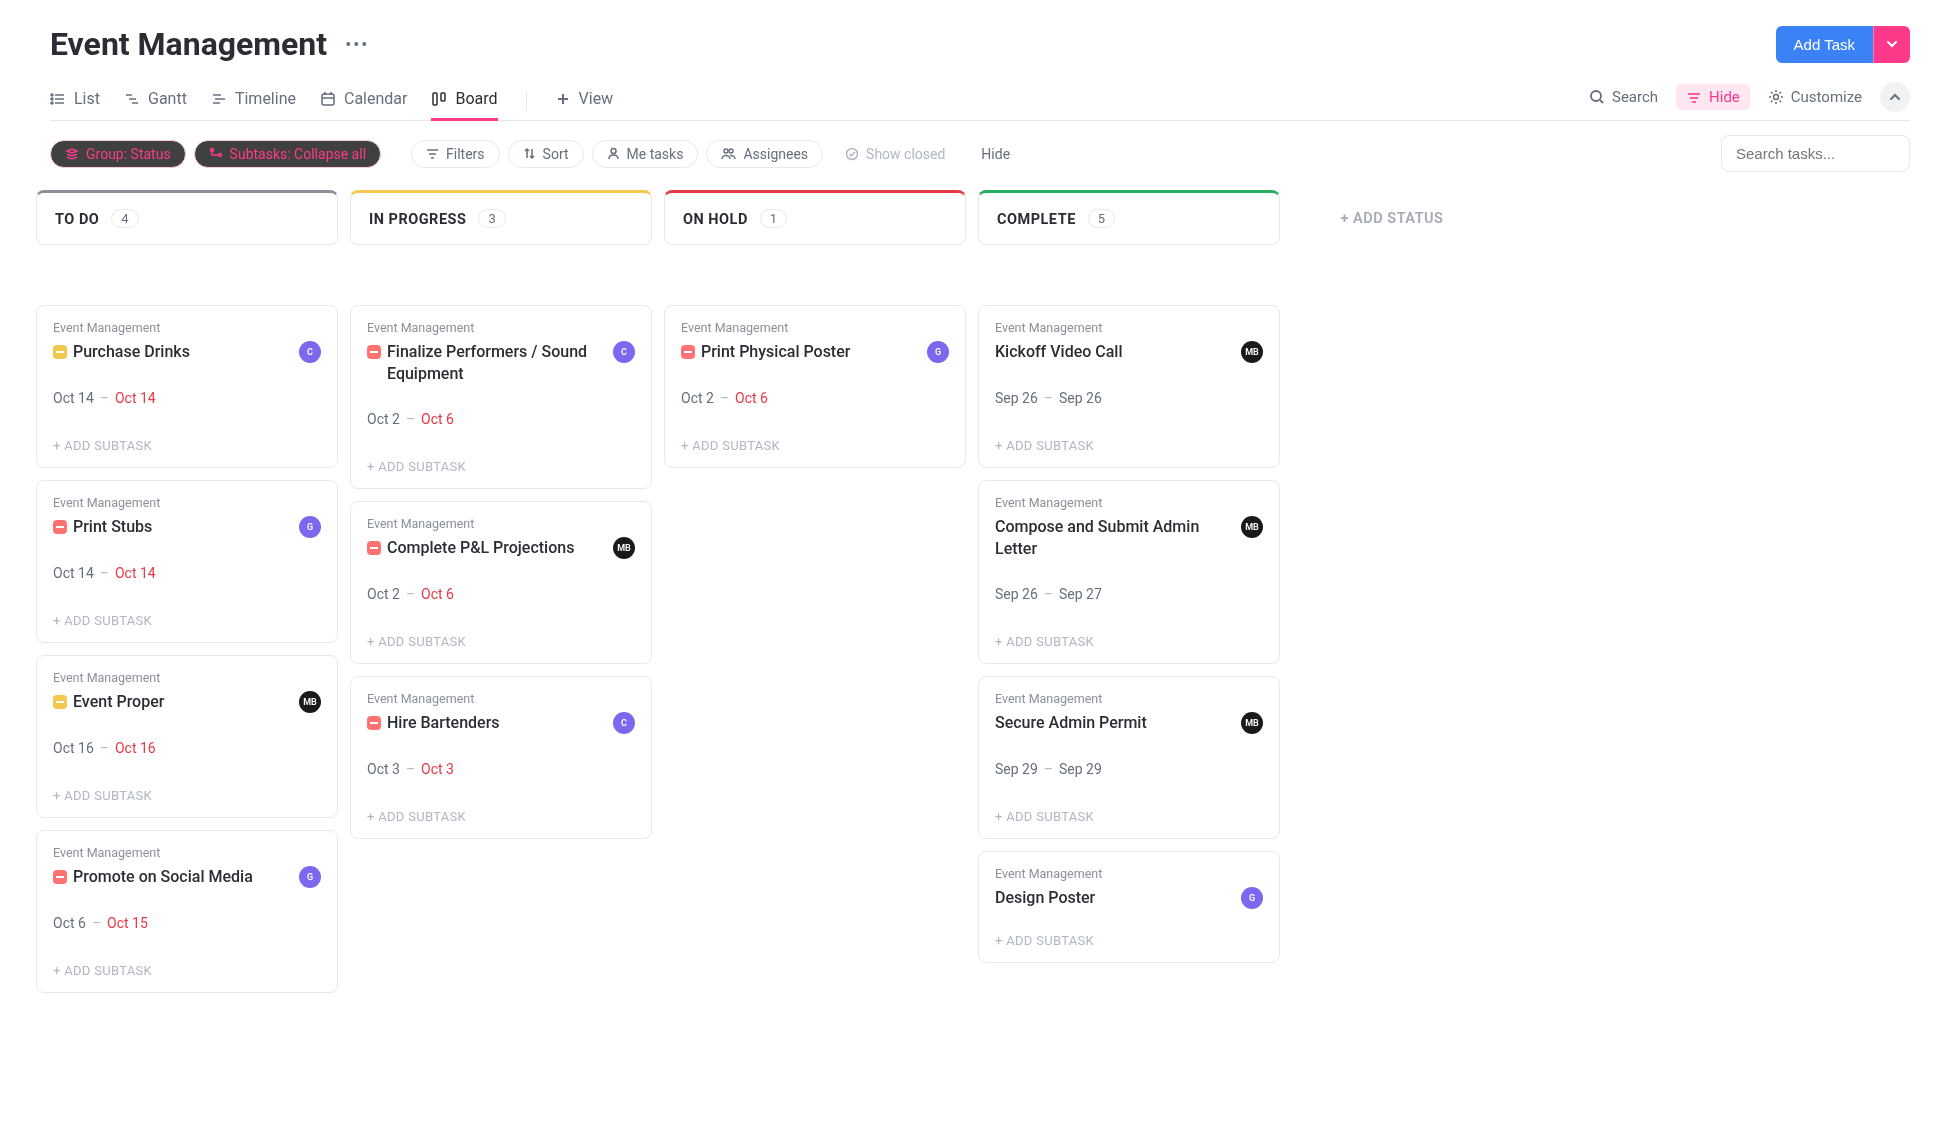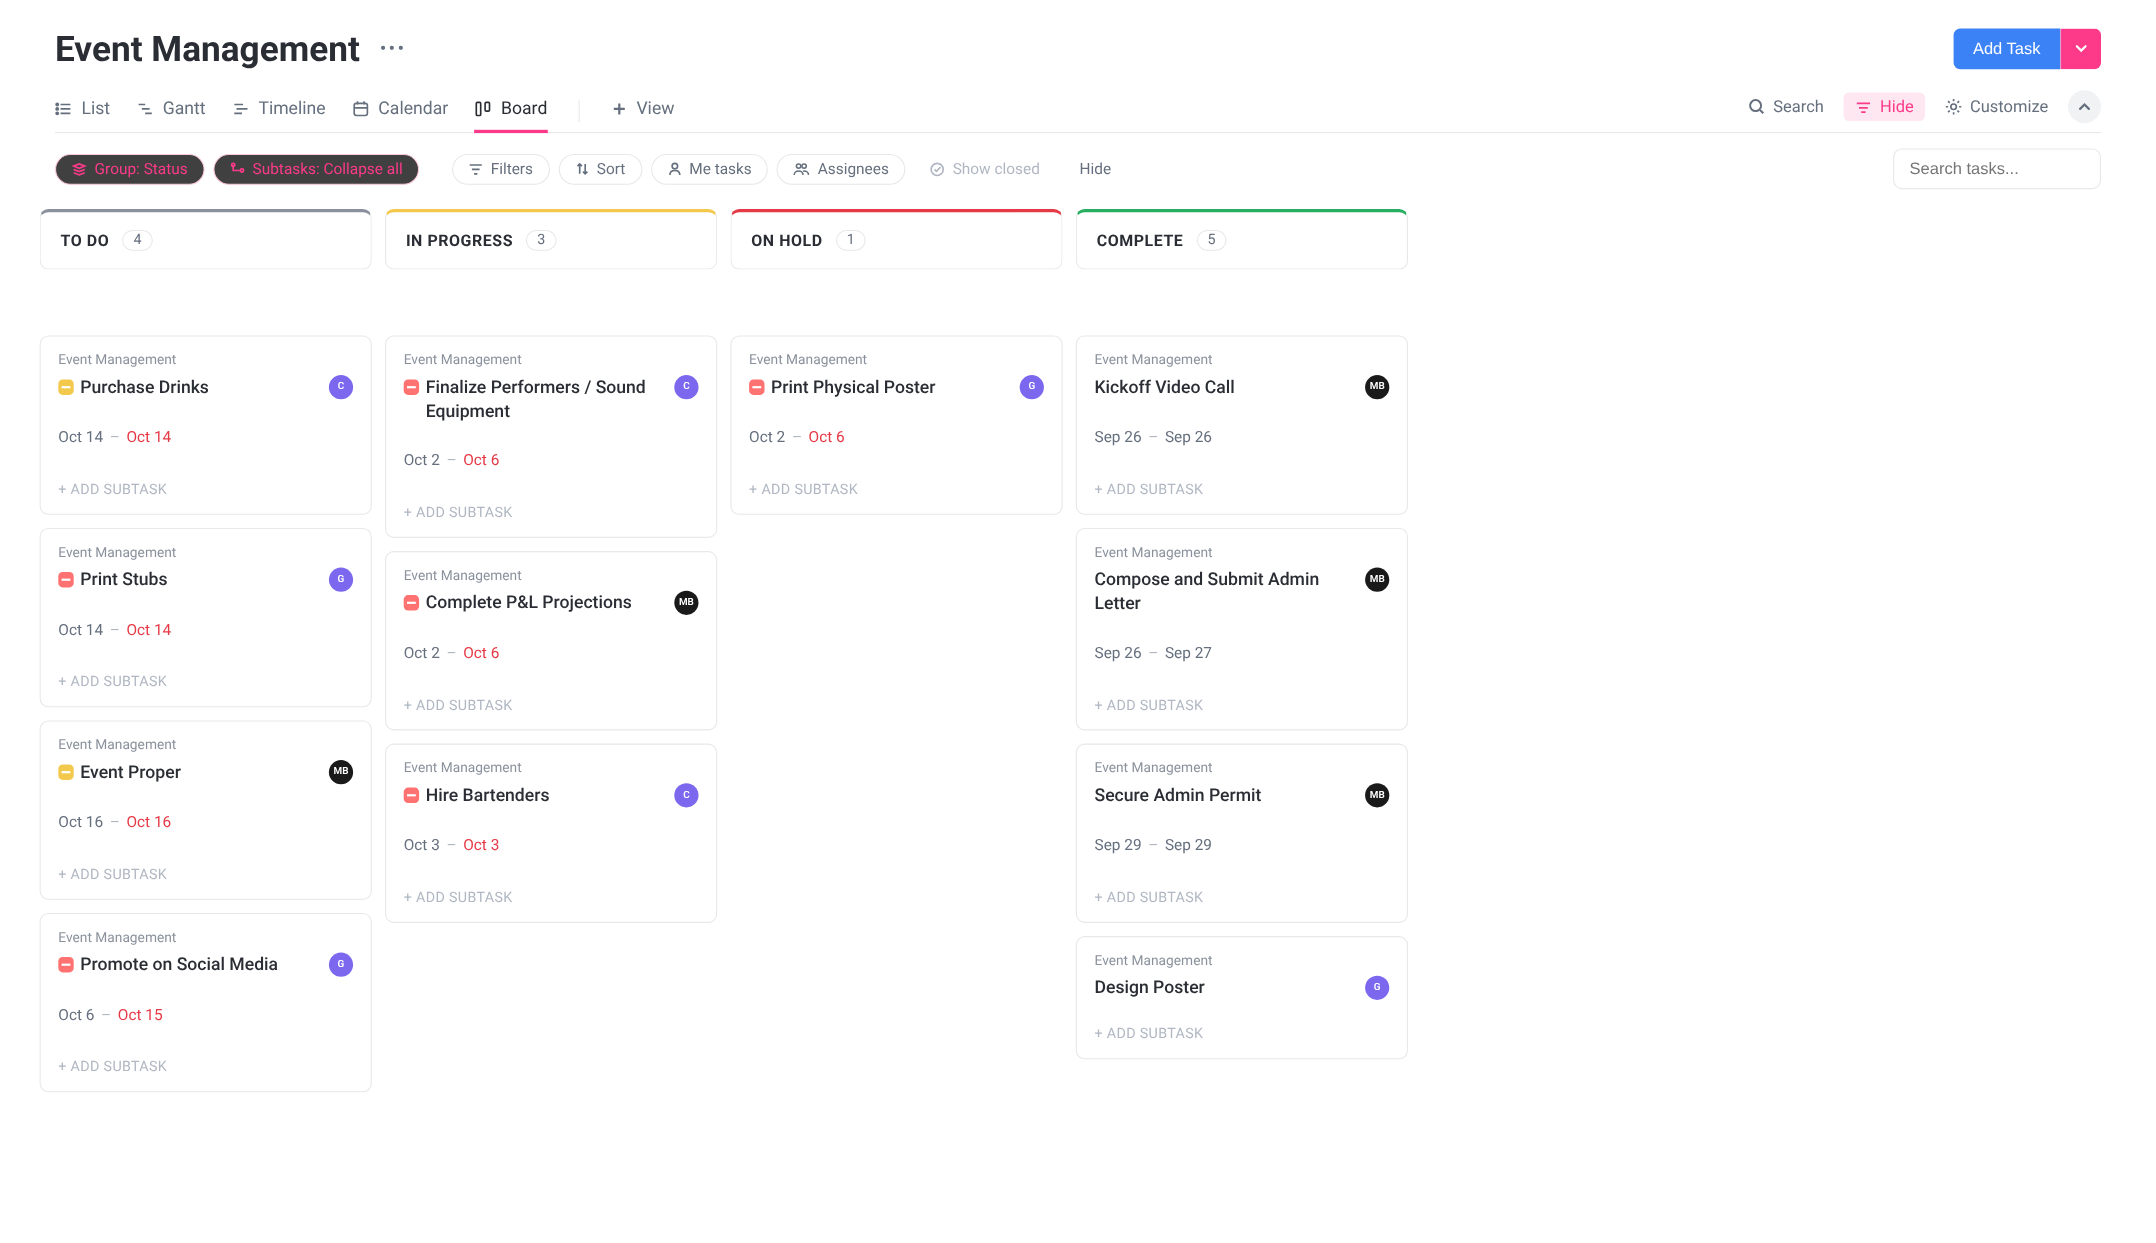--- a/index.html
+++ b/index.html
@@ -419,13 +419,14 @@
         <div class="card-project">Event Management</div>
         <div class="card-title-row">
           <div class="card-title-left">
             <span class="card-title">Design Poster</span>
           </div>
           <span class="avatar" style="background: rgb(123, 104, 238);">G</span>
         </div>
         <div class="add-subtask">+ ADD SUBTASK</div>
       </div>
     </div>
+    <div class="add-status-col">+ ADD STATUS</div>
   </div>
 
 </body></html>

